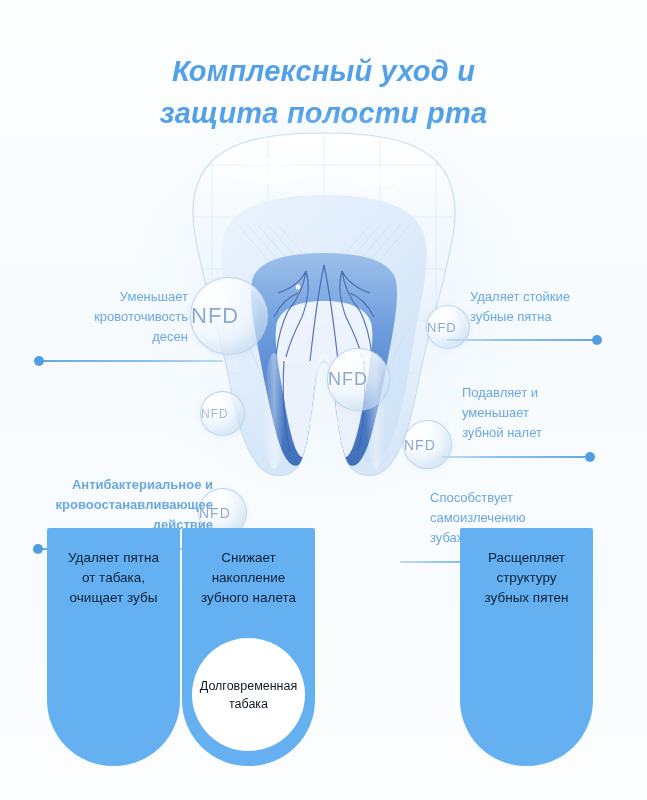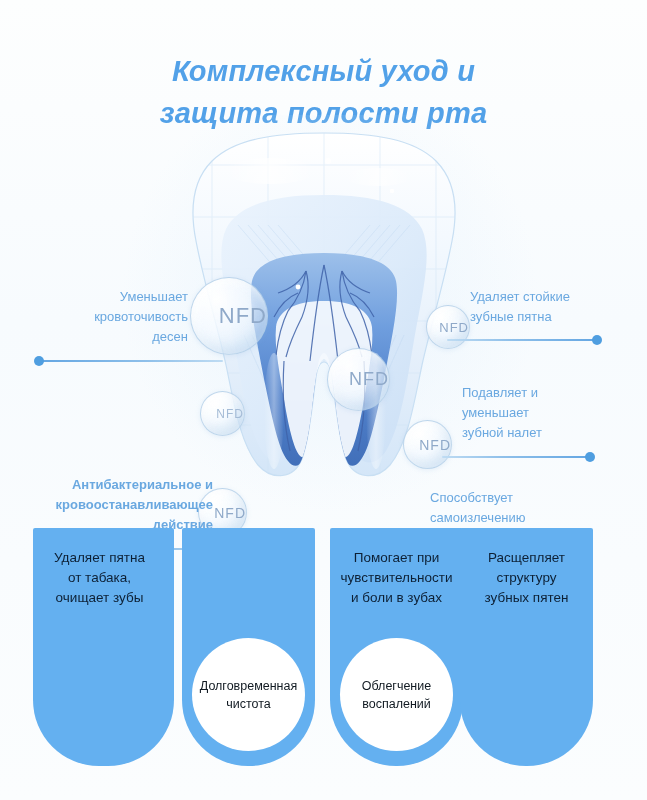--- a/index.html
+++ b/index.html
@@ -57,21 +57,21 @@
     height: 360px;
   }
   .tooth-svg { display: block; width: 292px; height: 360px; }
 
   
   .nfd {
     position: absolute;
     border-radius: 50%;
     display: flex;
     align-items: center;
-    justify-content: flex-end;
+    justify-content: flex-start;
     color: #8fa9c9;
     font-family: "Liberation Sans", sans-serif;
     letter-spacing: 1px;
     background:
       radial-gradient(circle at 33% 28%, rgba(255,255,255,0.95) 0%, rgba(245,250,255,0.72) 42%, rgba(226,239,250,0.55) 72%, rgba(208,228,246,0.45) 100%);
     border: 1px solid rgba(174,203,229,0.75);
     box-shadow: inset -5px -6px 12px rgba(160,195,228,0.28),
                 inset 4px 5px 10px rgba(255,255,255,0.95),
                 0 1px 5px rgba(140,180,220,0.18);
   }
@@ -139,21 +139,21 @@
     height: 240px;
   }
   .card {
     position: absolute;
     top: 0;
     width: 133px;
     height: 238px;
     background: #64b0f0;
     border-radius: 2px 2px 66px 66px;
   }
-  .card-1 { left: 33px; padding-left: 8px; }
+  .card-1 { left: 47px; }
   .card-2 { left: 182px; }
   .card-3 { left: 330px; }
   .card-4 { left: 460px; }
 
   .card-text {
     position: absolute;
     left: 4px;
     top: 20px;
     width: 125px;
     text-align: center;
@@ -435,35 +435,29 @@
 
   <div class="cards">
 
     <div class="card card-1">
       <div class="card-text">Удаляет пятна
 от табака,
 очищает зубы</div>
     </div>
 
     <div class="card card-2">
+      <div class="card-text">Снижает
+накопление
+зубного налета</div>
       <div class="card-circle">
         <span>Долговременная
-чистота</span>
-      </div>
-    </div>
-
-    <div class="card card-3">
-      <div class="card-text">Помогает при
-чувствительности
-и боли в зубах</div>
-      <div class="card-circle">
-        <span>Облегчение
-воспалений</span>
-      </div>
-    </div>
+табака</span>
+      </div>
+    </div>
+
 
     <div class="card card-4">
       <div class="card-text">Расщепляет
 структуру
 зубных пятен</div>
     </div>
 
   </div>
 
 </div>

